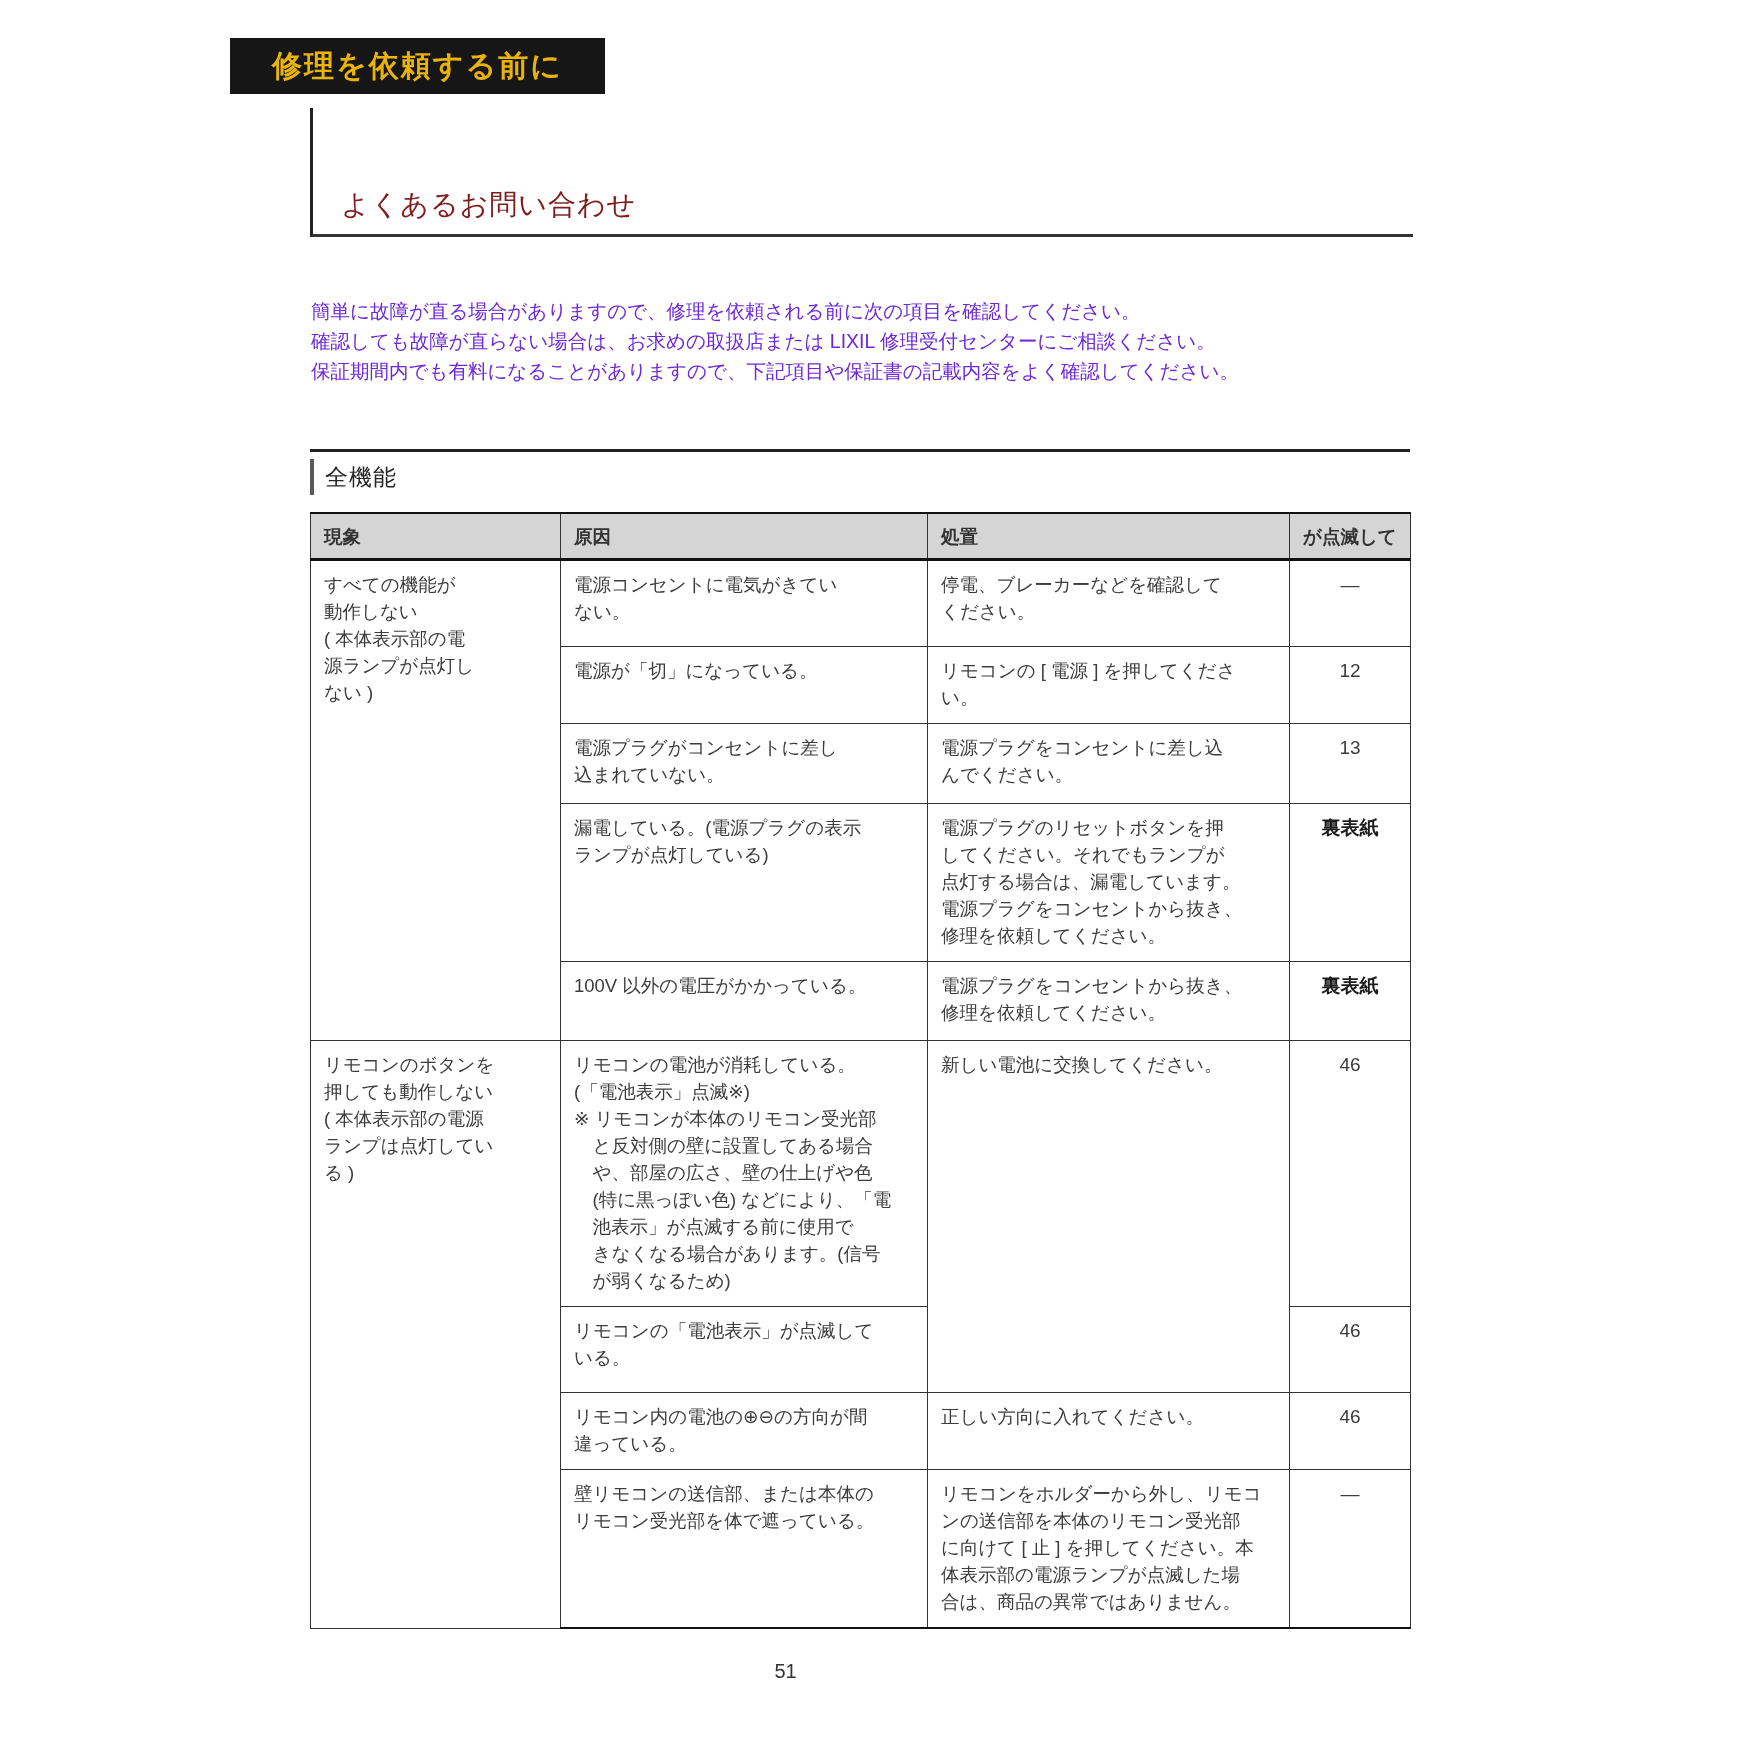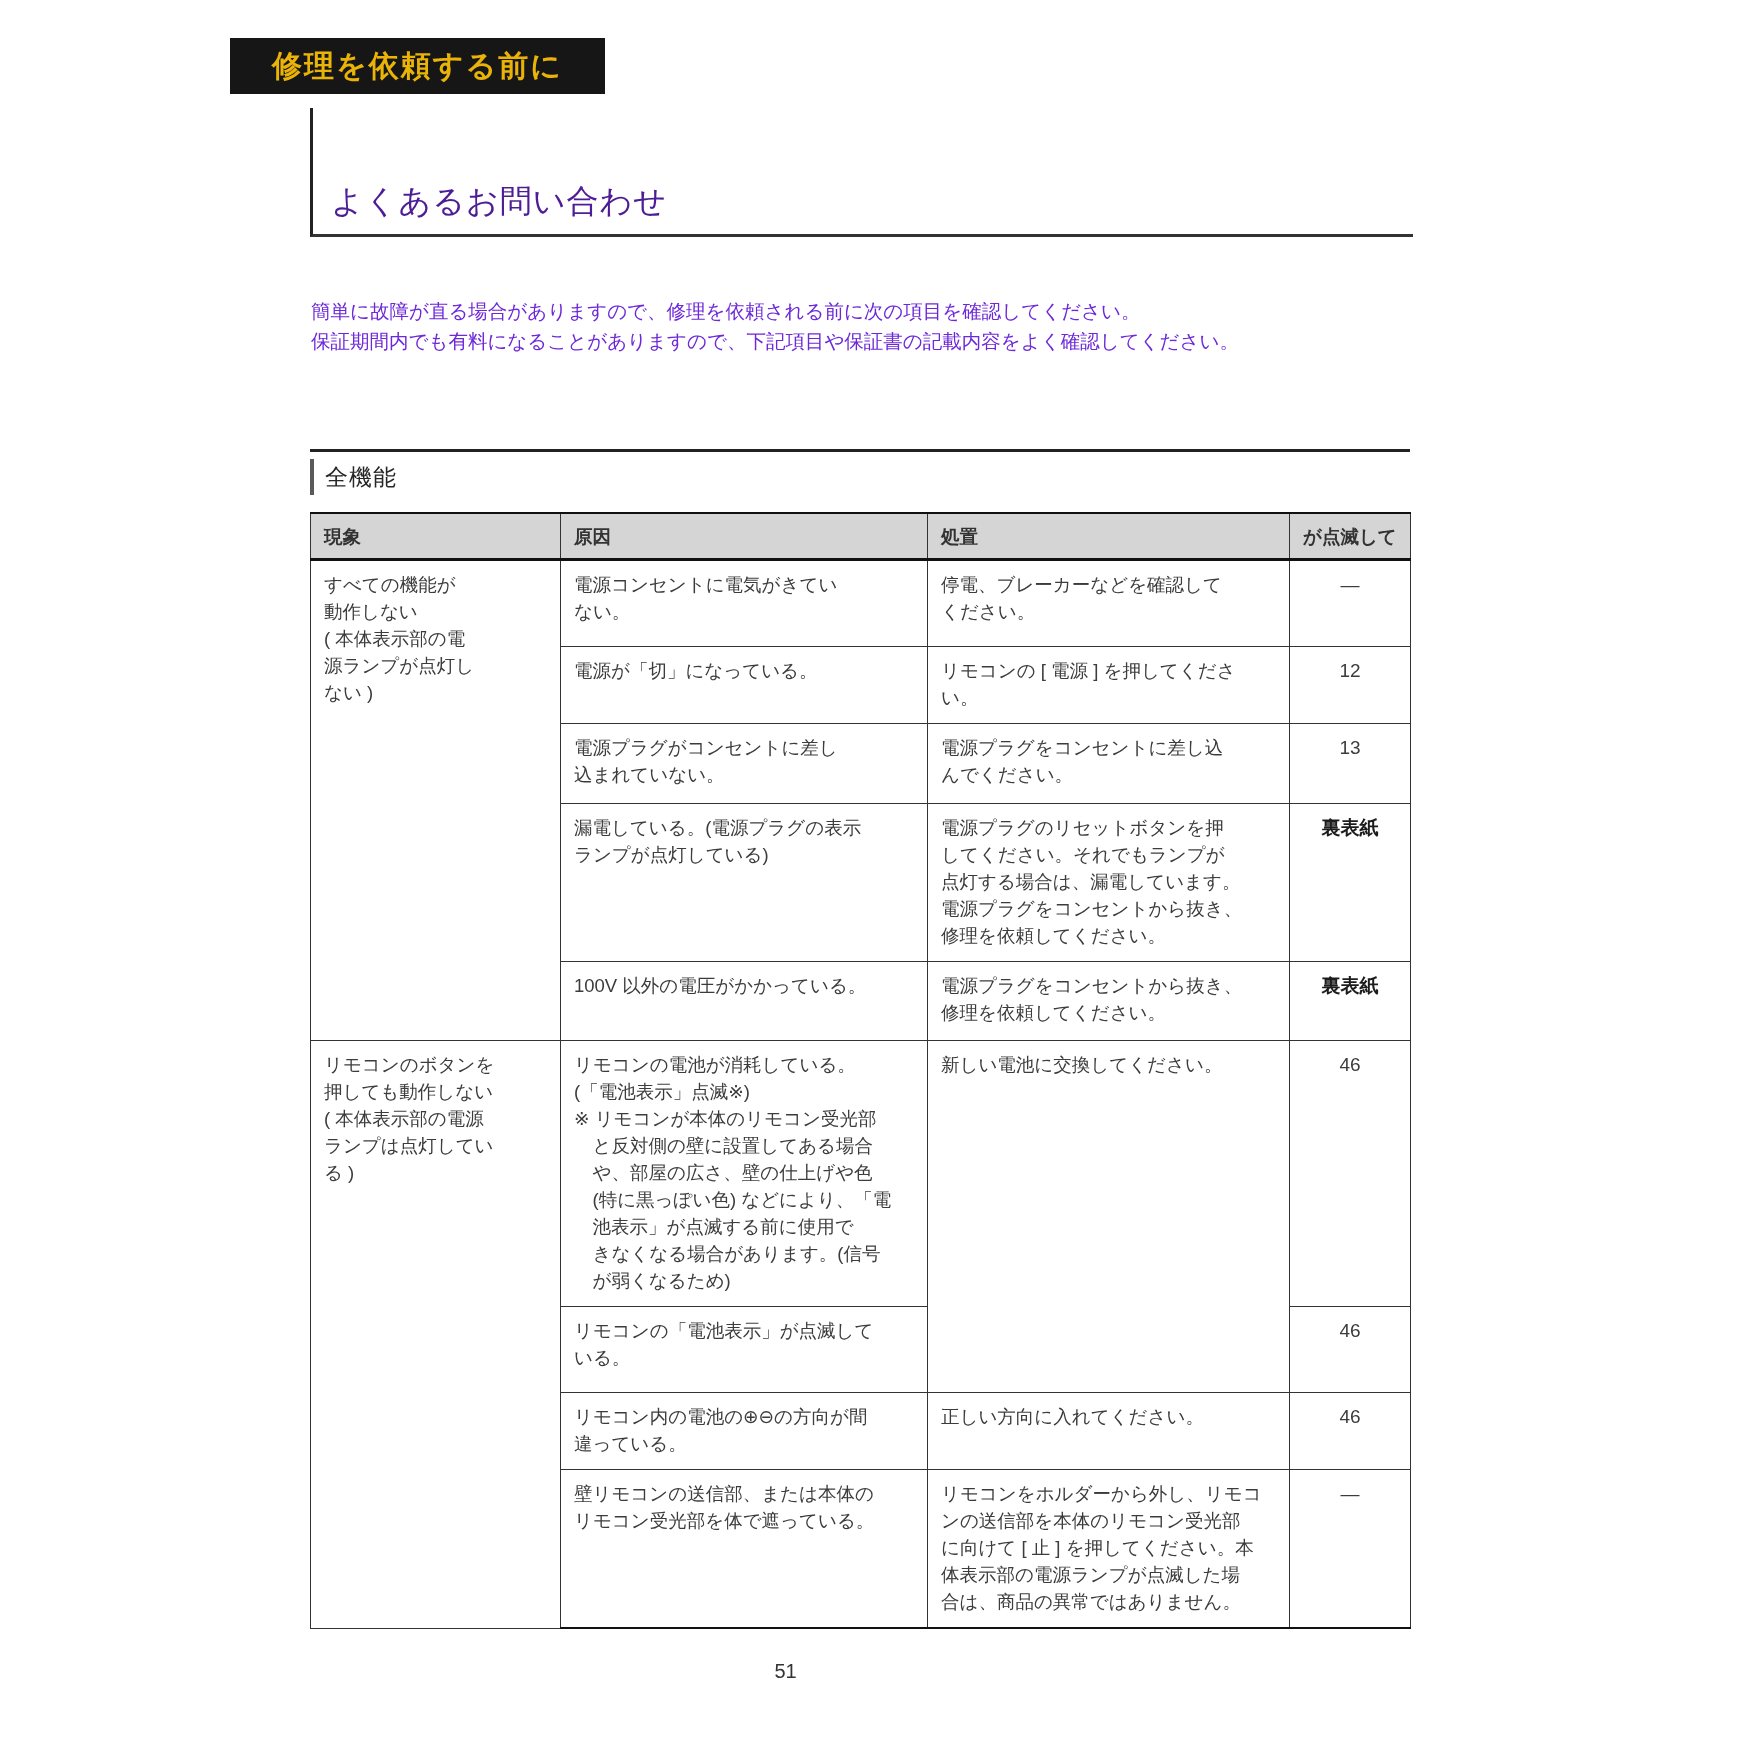--- a/index.html
+++ b/index.html
@@ -13,21 +13,21 @@
     background:#161616;color:#eab308;
     display:flex;align-items:center;justify-content:center;
     font-size:30px;font-weight:bold;letter-spacing:2px;
   }
   .title-block{
     position:absolute;left:310px;top:108px;width:1100px;height:126px;
     border-left:3px solid #222222;border-bottom:3px solid #333333;
     display:flex;align-items:flex-end;
   }
   .title-block h1{
-    margin:0 0 10px 18px;font-size:32px;font-weight:normal;color:#4c1d95;
+    margin:0 0 10px 28px;font-size:28px;font-weight:normal;color:#7f1d1d;
     letter-spacing:1px;
   }
   .intro{
     position:absolute;left:311px;top:296px;width:1120px;
     font-size:19.5px;line-height:30px;color:#6d28d9;
   }
   .intro p{margin:0;}
   .section-head{
     position:absolute;left:310px;top:449px;width:1100px;
     border-top:3px solid #222222;
@@ -74,20 +74,21 @@
 <div class="tab">
   <span>修理を依頼する前に</span>
 </div>
 
 <div class="title-block">
   <h1>よくあるお問い合わせ</h1>
 </div>
 
 <div class="intro">
   <p>簡単に故障が直る場合がありますので、修理を依頼される前に次の項目を確認してください。</p>
+  <p>確認しても故障が直らない場合は、お求めの取扱店または LIXIL 修理受付センターにご相談ください。</p>
   <p>保証期間内でも有料になることがありますので、下記項目や保証書の記載内容をよく確認してください。</p>
 </div>
 
 <div class="section-head">
   <div class="inner">
     <span class="vbar"></span>
     <span class="label">全機能</span>
   </div>
 </div>
 

